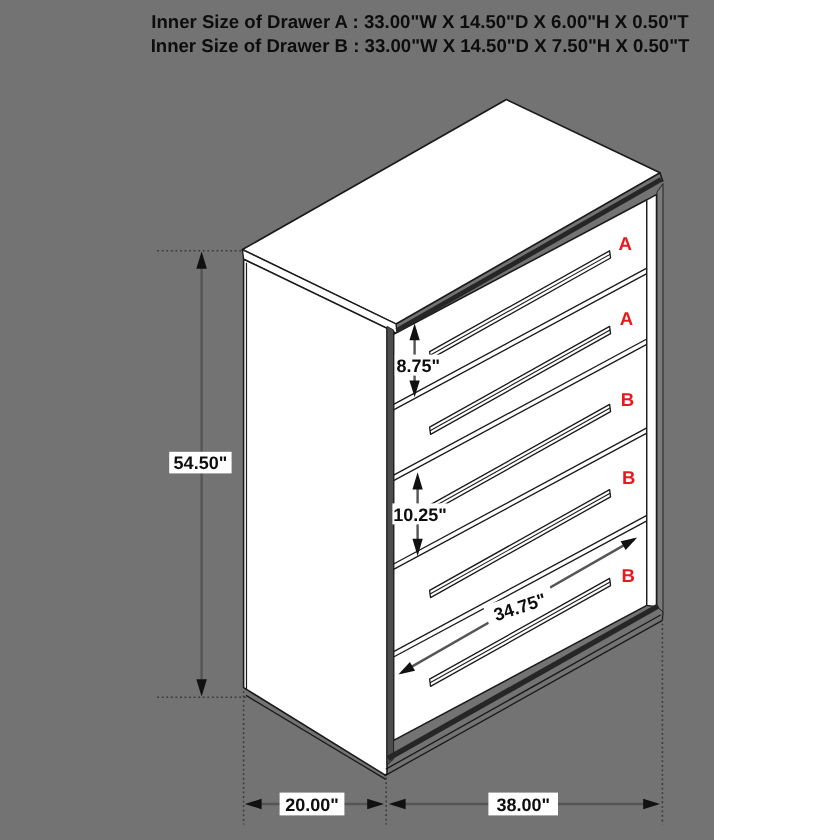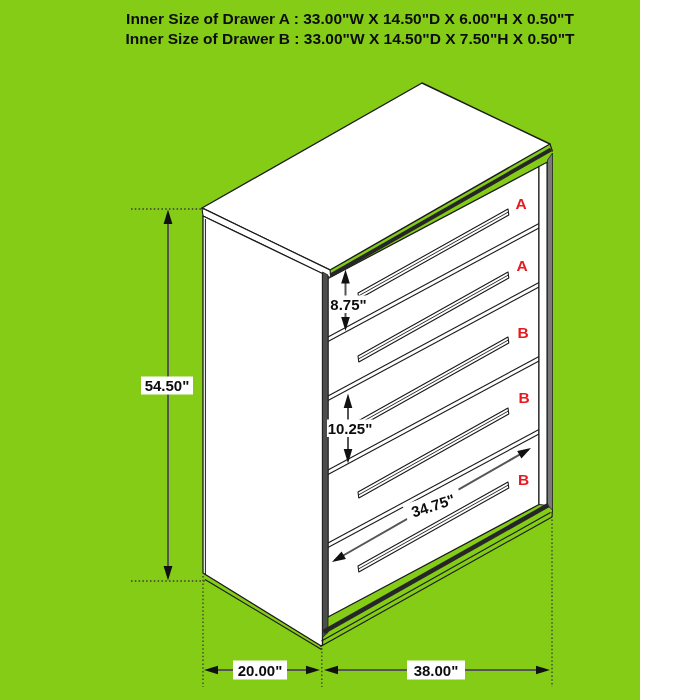--- a/index.html
+++ b/index.html
@@ -1,16 +1,16 @@
 <!DOCTYPE html>
 <html><head>
 <meta charset="utf-8">
 <style>
   html,body{margin:0;padding:0;background:#fff;}
-  .canvas{position:relative;width:640px;height:700px;background:#84cc16;overflow:hidden;
+  .canvas{position:relative;width:595px;height:700px;background:#737373;overflow:hidden;
           font-family:"Liberation Sans", sans-serif;}
   svg text{font-family:"Liberation Sans", sans-serif;}
   .spec{font-size:15.5px;font-weight:bold;fill:#0d0d0d;}
   .dim-label{font-size:15px;font-weight:bold;fill:#0d0d0d;}
   .drawer-letter{font-size:15.5px;font-weight:bold;}
   .outline{stroke:#1a1a1a;fill:#ffffff;stroke-linejoin:round;}
   .thin{stroke:#1a1a1a;fill:none;}
   .dimline{stroke:#555555;stroke-width:2;fill:none;}
   .arrow{fill:#111111;stroke:none;}
   .dotted{stroke:#3a3a3a;stroke-width:1.3;fill:none;stroke-dasharray:1.5 2.3;}

